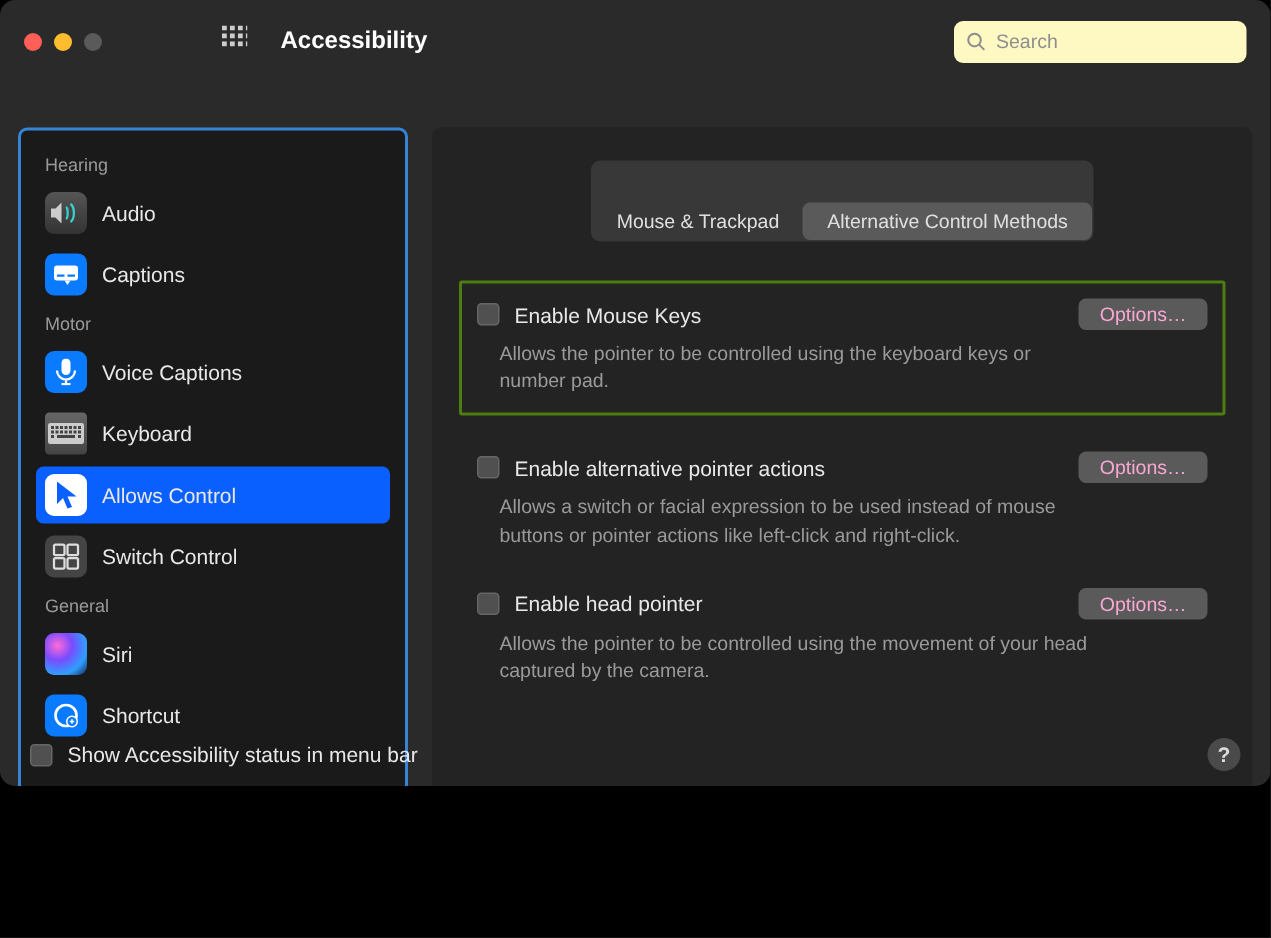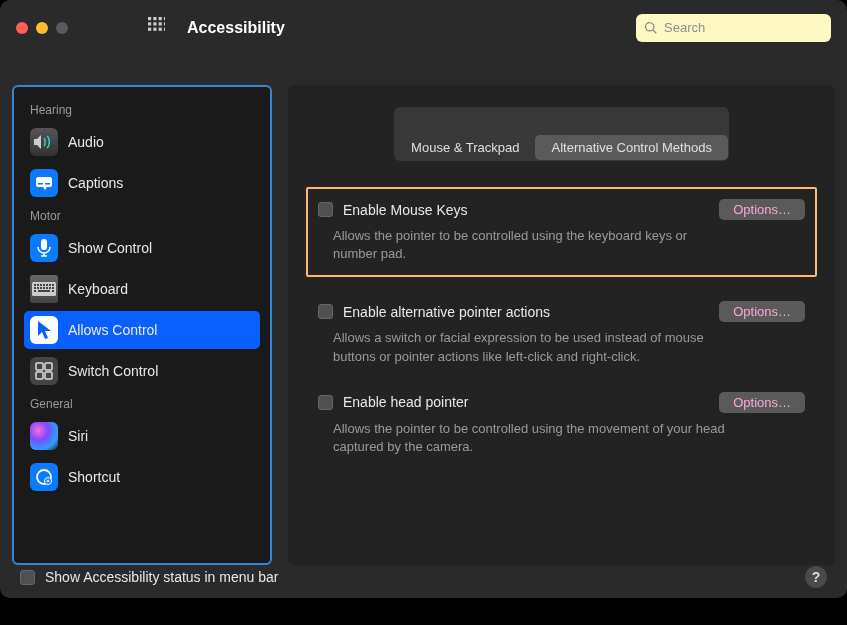--- a/index.html
+++ b/index.html
@@ -9,21 +9,21 @@
       font-family: -apple-system, BlinkMacSystemFont, "Helvetica Neue", sans-serif;
     }
     body {
       background: #000;
       width: 847px;
       height: 625px;
       overflow: hidden;
     }
     .window {
       width: 847px;
-      height: 598px;
+      height: 524px;
       background: #2a2a2a;
       border-radius: 10px;
       overflow: hidden;
       position: relative;
     }
     .titlebar {
       height: 55px;
       display: flex;
       align-items: center;
       padding: 0 16px;
@@ -156,21 +156,21 @@
       margin-top: 27px;
     }
     .tab.active {
       background: #5a5a5a;
     }
     .setting-group {
       margin-bottom: 22px;
       padding: 2px 6px;
     }
     .setting-group.highlighted {
-      border: 2px solid #fdba74;
+      border: 2px solid #4d7c0f;
       border-radius: 2px;
       padding: 10px 10px 12px;
       margin-left: -6px;
       margin-right: -6px;
     }
     .setting-row {
       display: flex;
       align-items: center;
       gap: 10px;
     }
@@ -304,21 +304,21 @@
       </div>
 
       <div class="section-label">Motor</div>
       <div class="sidebar-item">
         <div class="app-icon icon-voice">
           <svg width="16" height="18" viewBox="0 0 16 18" fill="#fff">
               <rect x="5" y="0" width="6" height="11" rx="3"></rect>
               <path d="M2 8a6 6 0 0 0 12 0M8 14v3M5 17h6" stroke="#fff" stroke-width="1.5" fill="none"></path>
             </svg>
         </div>
-        <span class="sidebar-item-label">Show Control</span>
+        <span class="sidebar-item-label">Voice Captions</span>
       </div>
       <div class="sidebar-item">
         <div class="app-icon icon-keyboard">
           <svg width="24" height="14" viewBox="0 0 24 14">
               <rect width="24" height="14" rx="1.5" fill="#ccc"></rect>
               <g fill="#444">
                 <rect x="2" y="2" width="2" height="2"></rect>
                 <rect x="5" y="2" width="2" height="2"></rect>
                 <rect x="8" y="2" width="2" height="2"></rect>
                 <rect x="11" y="2" width="2" height="2"></rect>

